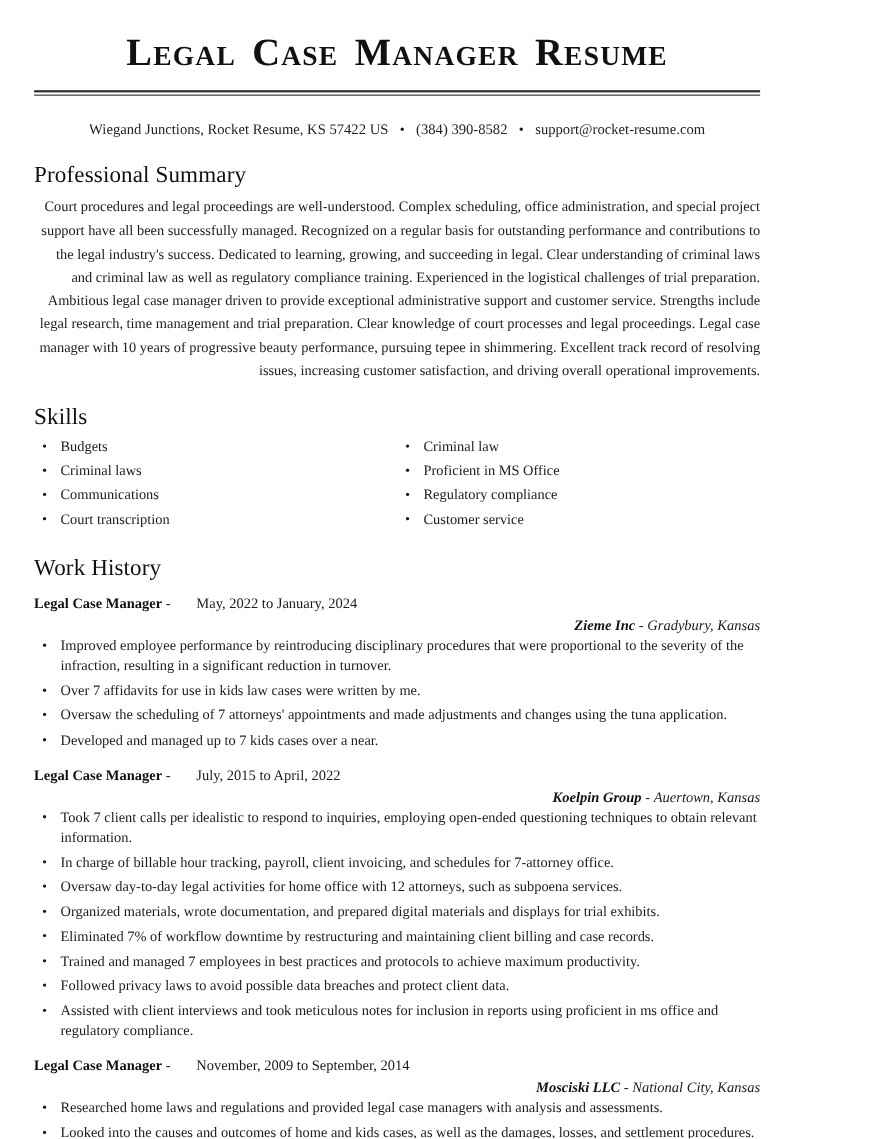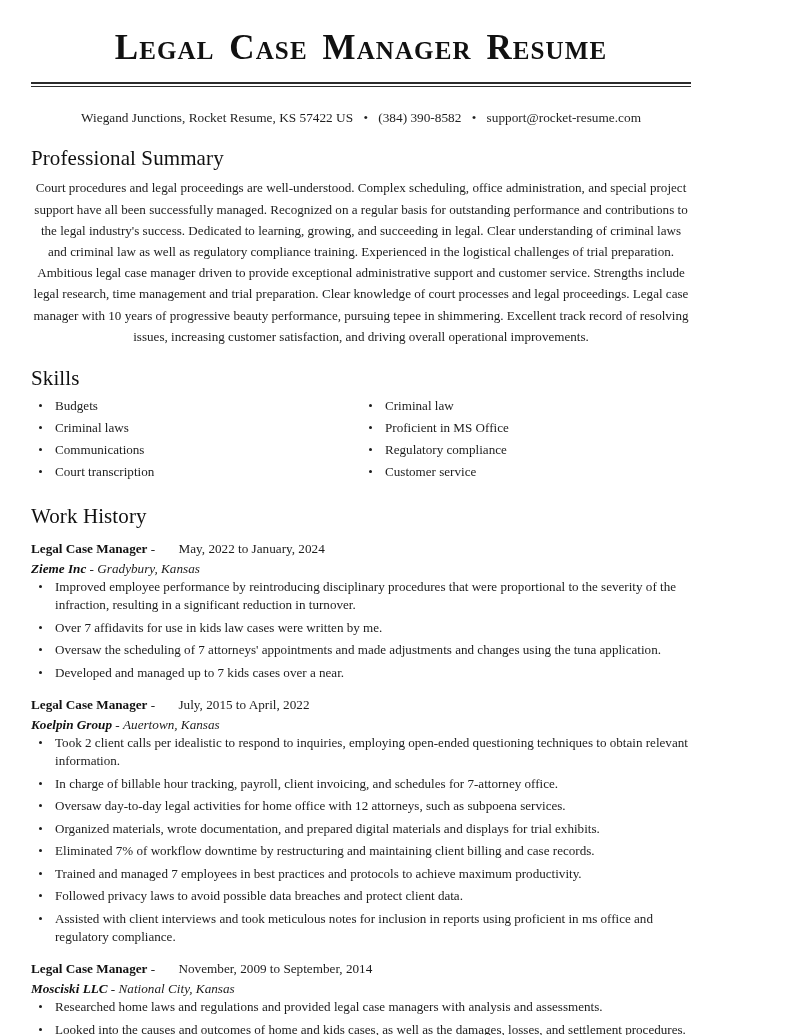--- a/index.html
+++ b/index.html
@@ -80,21 +80,21 @@
     color: #111111;
     margin: 0 0 6px 0;
     letter-spacing: 0.1px;
   }
 
   
   .summary-text {
     font-size: 13.1px;
     line-height: 1.62;
     color: #1c1c1c;
-    text-align: center;
+    text-align: right;
     margin: 0;
   }
 
   
   .skills-wrap {
     display: flex;
     margin-top: 2px;
   }
   .skills-col {
     width: 50%;
@@ -148,20 +148,21 @@
   }
   .job-dates {
     font-weight: 400;
     margin-left: 20px;
   }
   .job-line-2 {
     font-size: 13.2px;
     line-height: 1.45;
     color: #1c1c1c;
     margin-top: 1px;
+    text-align: right;
   }
   .job-company {
     font-weight: 700;
     font-style: italic;
     color: #111111;
   }
   .job-location {
     font-style: italic;
   }
   .dash {
@@ -251,21 +252,21 @@
           <span class="job-title">Legal Case Manager</span>
           <span class="dash">-</span>
           <span class="job-dates">July, 2015 to April, 2022</span>
         </div>
         <div class="job-line-2">
           <span class="job-company">Koelpin Group</span>
           <span class="dash">-</span>
           <span class="job-location">Auertown, Kansas</span>
         </div>
         <ul class="bullets job-bullets">
-          <li>Took 2 client calls per idealistic to respond to inquiries, employing open-ended questioning techniques to obtain relevant information.</li>
+          <li>Took 7 client calls per idealistic to respond to inquiries, employing open-ended questioning techniques to obtain relevant information.</li>
           <li>In charge of billable hour tracking, payroll, client invoicing, and schedules for 7-attorney office.</li>
           <li>Oversaw day-to-day legal activities for home office with 12 attorneys, such as subpoena services.</li>
           <li>Organized materials, wrote documentation, and prepared digital materials and displays for trial exhibits.</li>
           <li>Eliminated 7% of workflow downtime by restructuring and maintaining client billing and case records.</li>
           <li>Trained and managed 7 employees in best practices and protocols to achieve maximum productivity.</li>
           <li>Followed privacy laws to avoid possible data breaches and protect client data.</li>
           <li>Assisted with client interviews and took meticulous notes for inclusion in reports using proficient in ms office and regulatory compliance.</li>
         </ul>
       </div>
 

